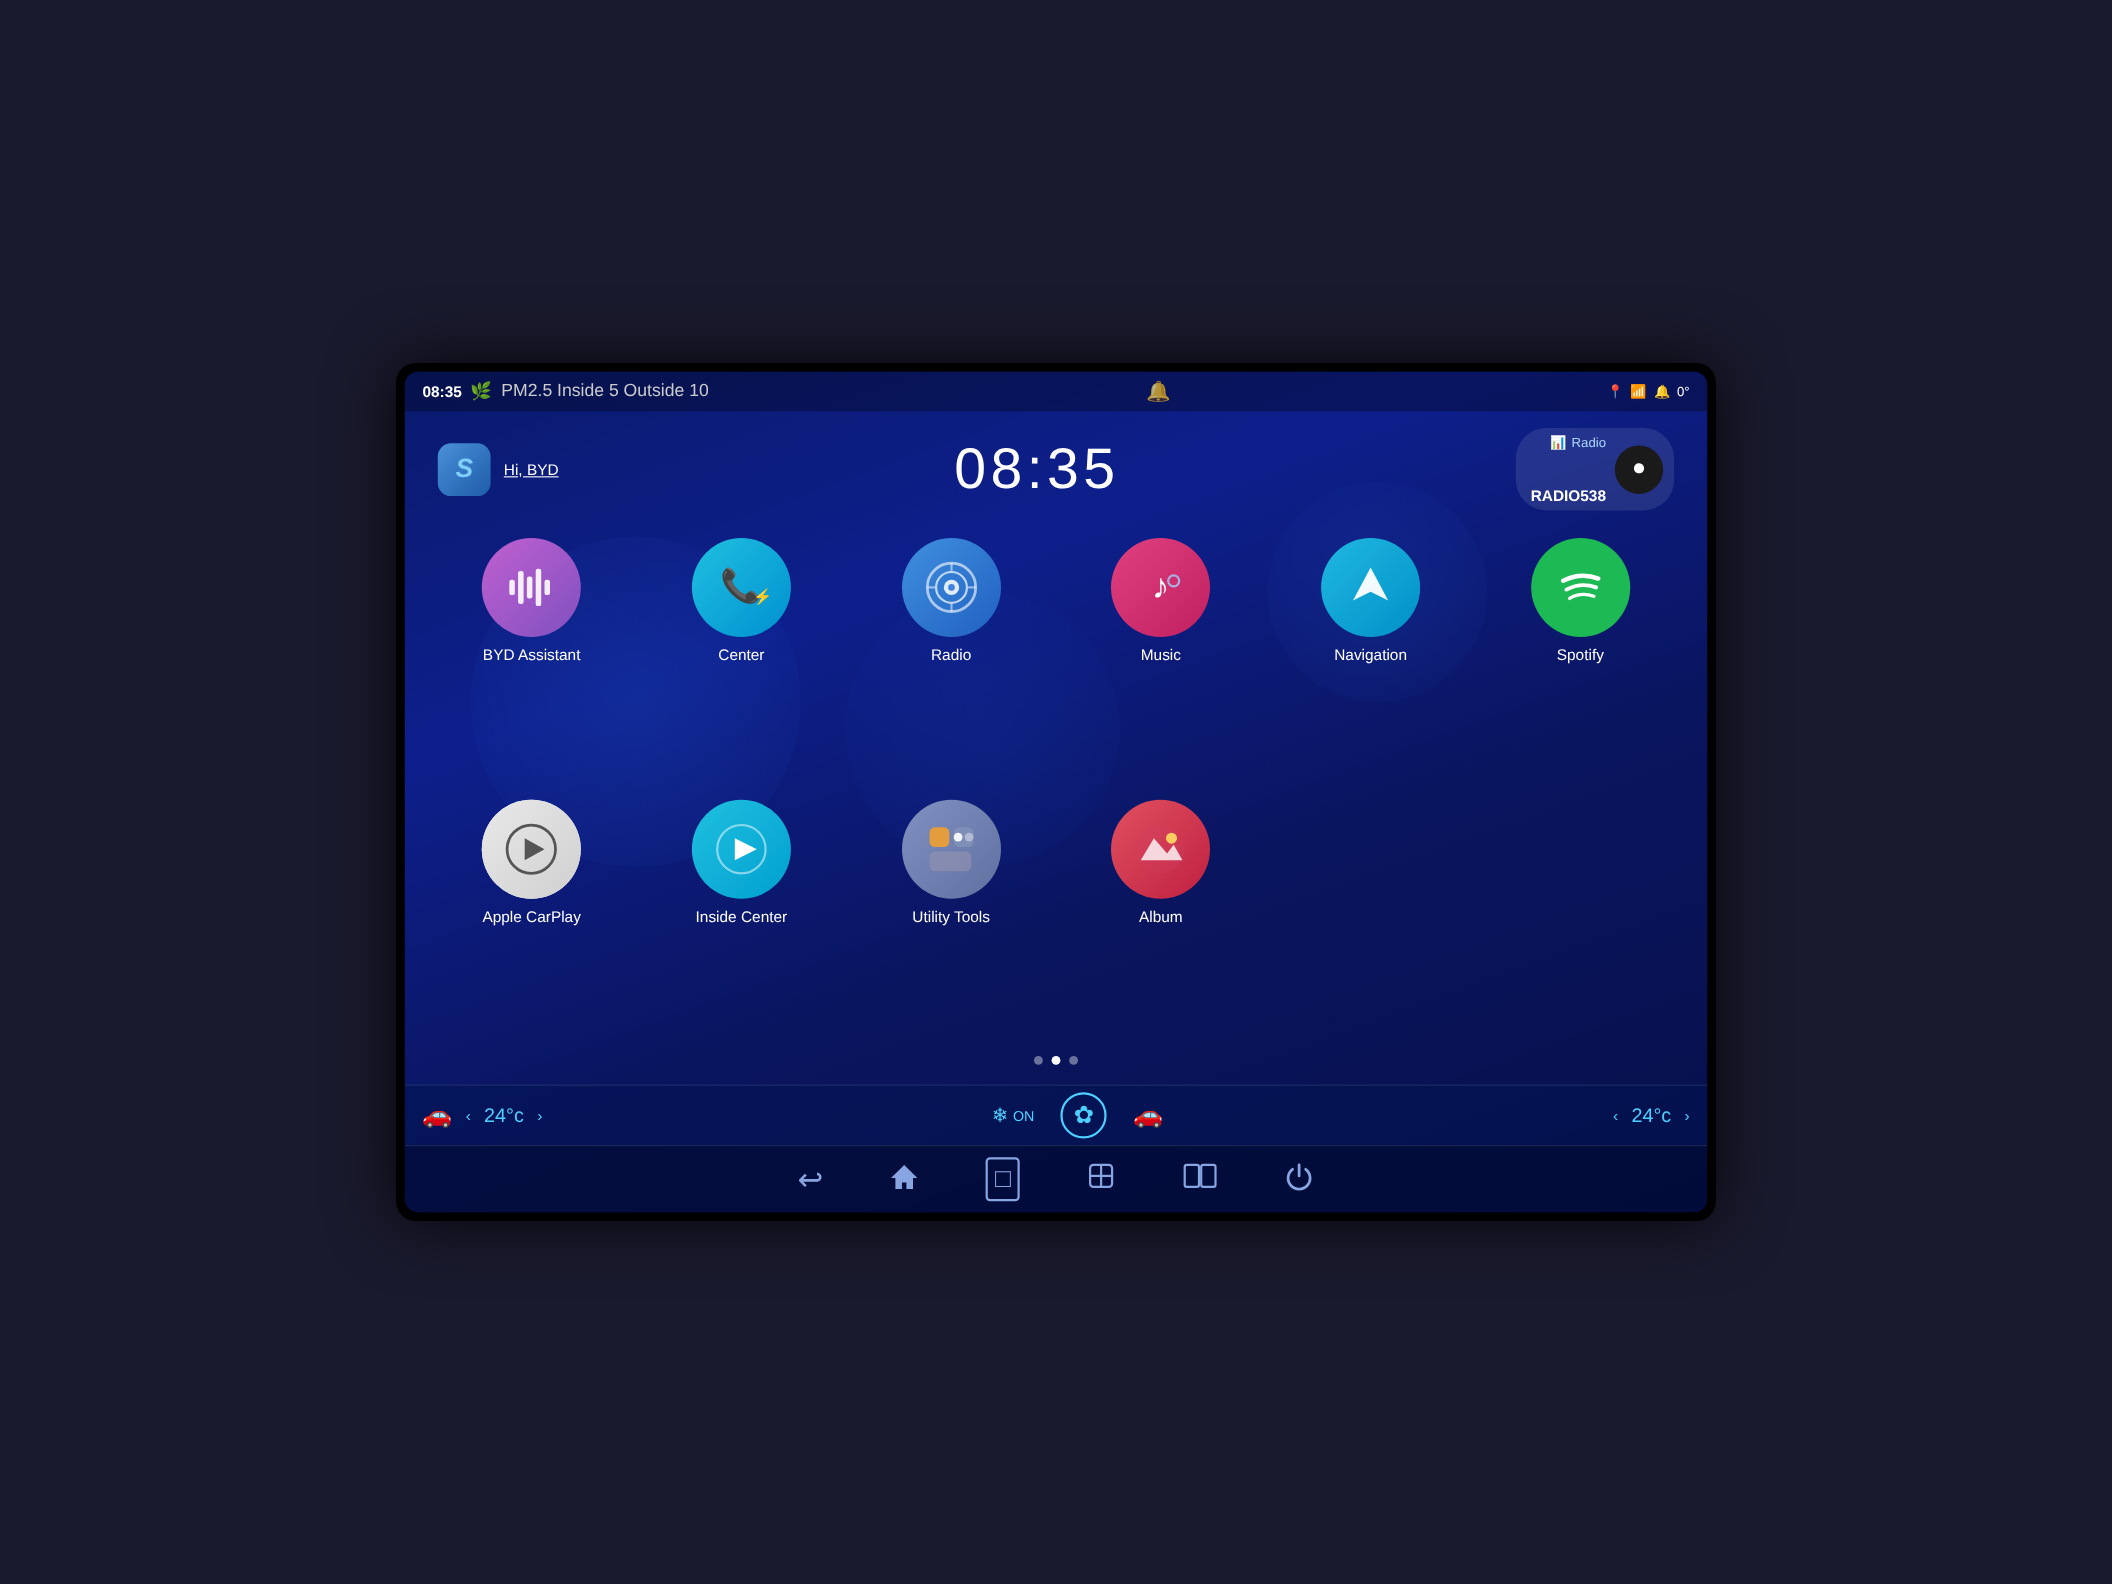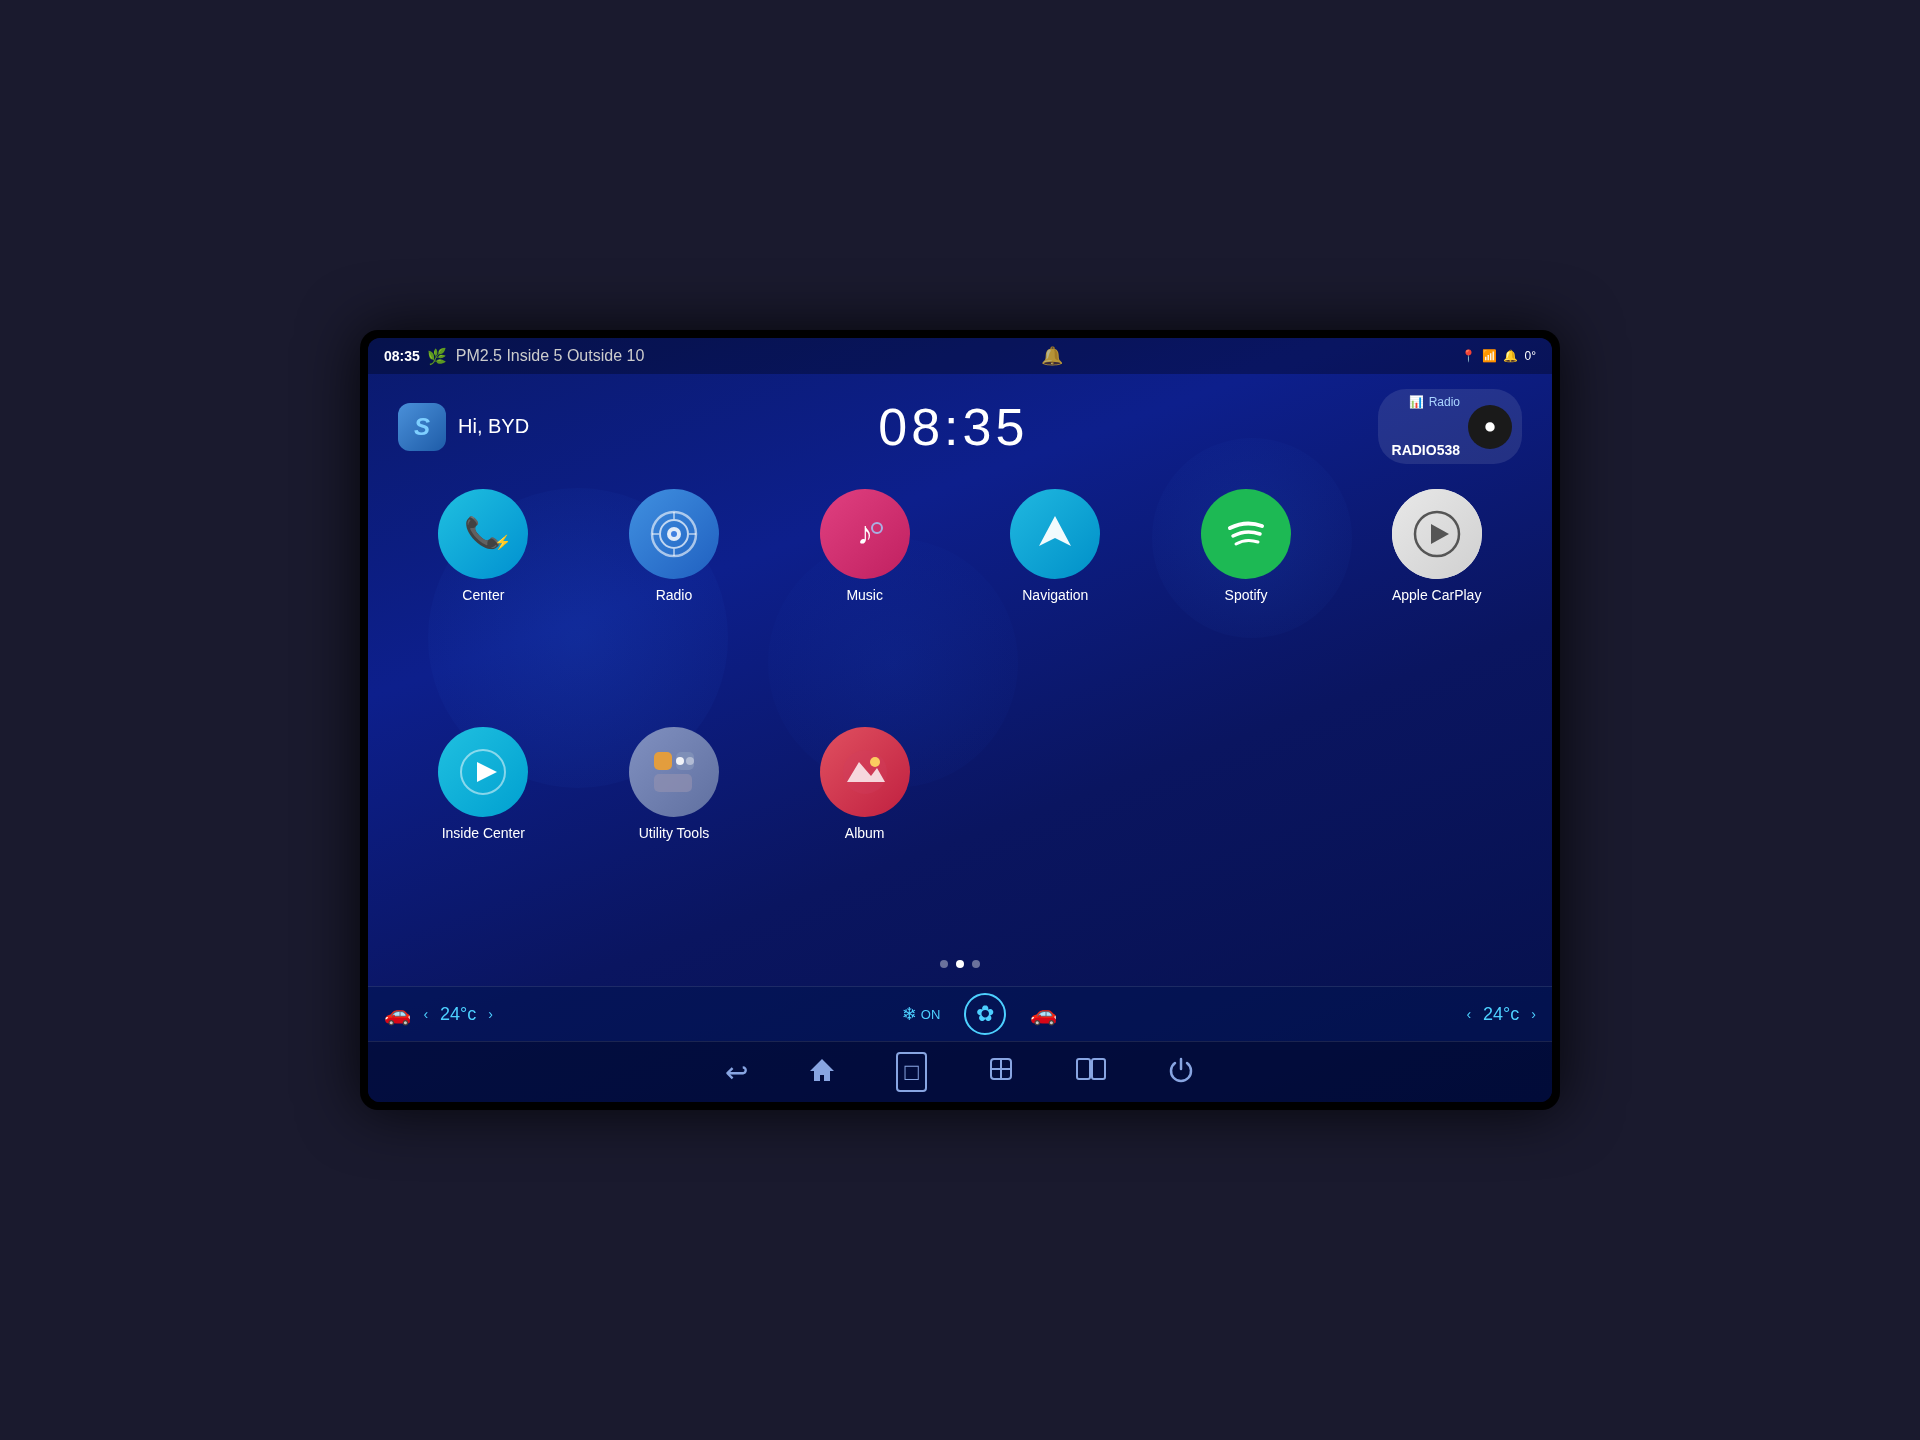--- a/index.html
+++ b/index.html
@@ -102,21 +102,22 @@
       align-items: center;
       justify-content: center;
       font-size: 28px;
       font-weight: bold;
       color: #6dd5fa;
       font-style: italic;
     }
 
     .greeting-text {
       color: #fff;
-      font-size: 20px;
+      font-size: 14px;
+      text-decoration: underline;
     }
 
     .clock-display {
       font-size: 52px;
       font-weight: 300;
       color: #fff;
       letter-spacing: 4px;
       text-align: center;
     }
 
@@ -397,20 +398,32 @@
             <span class="radio-station">RADIO538</span>
           </div>
           <div class="radio-icon-circle">
             <span>⏺</span>
           </div>
         </div>
       </div>
 
       <div class="app-grid">
 
+        <div class="app-item">
+          <div class="app-icon icon-byd-assistant">
+            <svg width="50" height="50" viewBox="0 0 50 50">
+              <rect x="5" y="18" width="5" height="14" rx="2" fill="white" opacity="0.9"></rect>
+              <rect x="13" y="10" width="5" height="30" rx="2" fill="white" opacity="0.9"></rect>
+              <rect x="21" y="15" width="5" height="20" rx="2" fill="white" opacity="0.9"></rect>
+              <rect x="29" y="8" width="5" height="34" rx="2" fill="white" opacity="0.9"></rect>
+              <rect x="37" y="18" width="5" height="14" rx="2" fill="white" opacity="0.9"></rect>
+            </svg>
+          </div>
+          <span class="app-label">BYD Assistant</span>
+        </div>
 
         <div class="app-item">
           <div class="app-icon icon-phone">
             <svg width="50" height="50" viewBox="0 0 50 50">
               <text x="25" y="34" text-anchor="middle" font-size="30" fill="white">📞</text>
 
               <text x="36" y="38" font-size="14" fill="#60d0ff">⚡</text>
             </svg>
           </div>
           <span class="app-label">Center</span>

